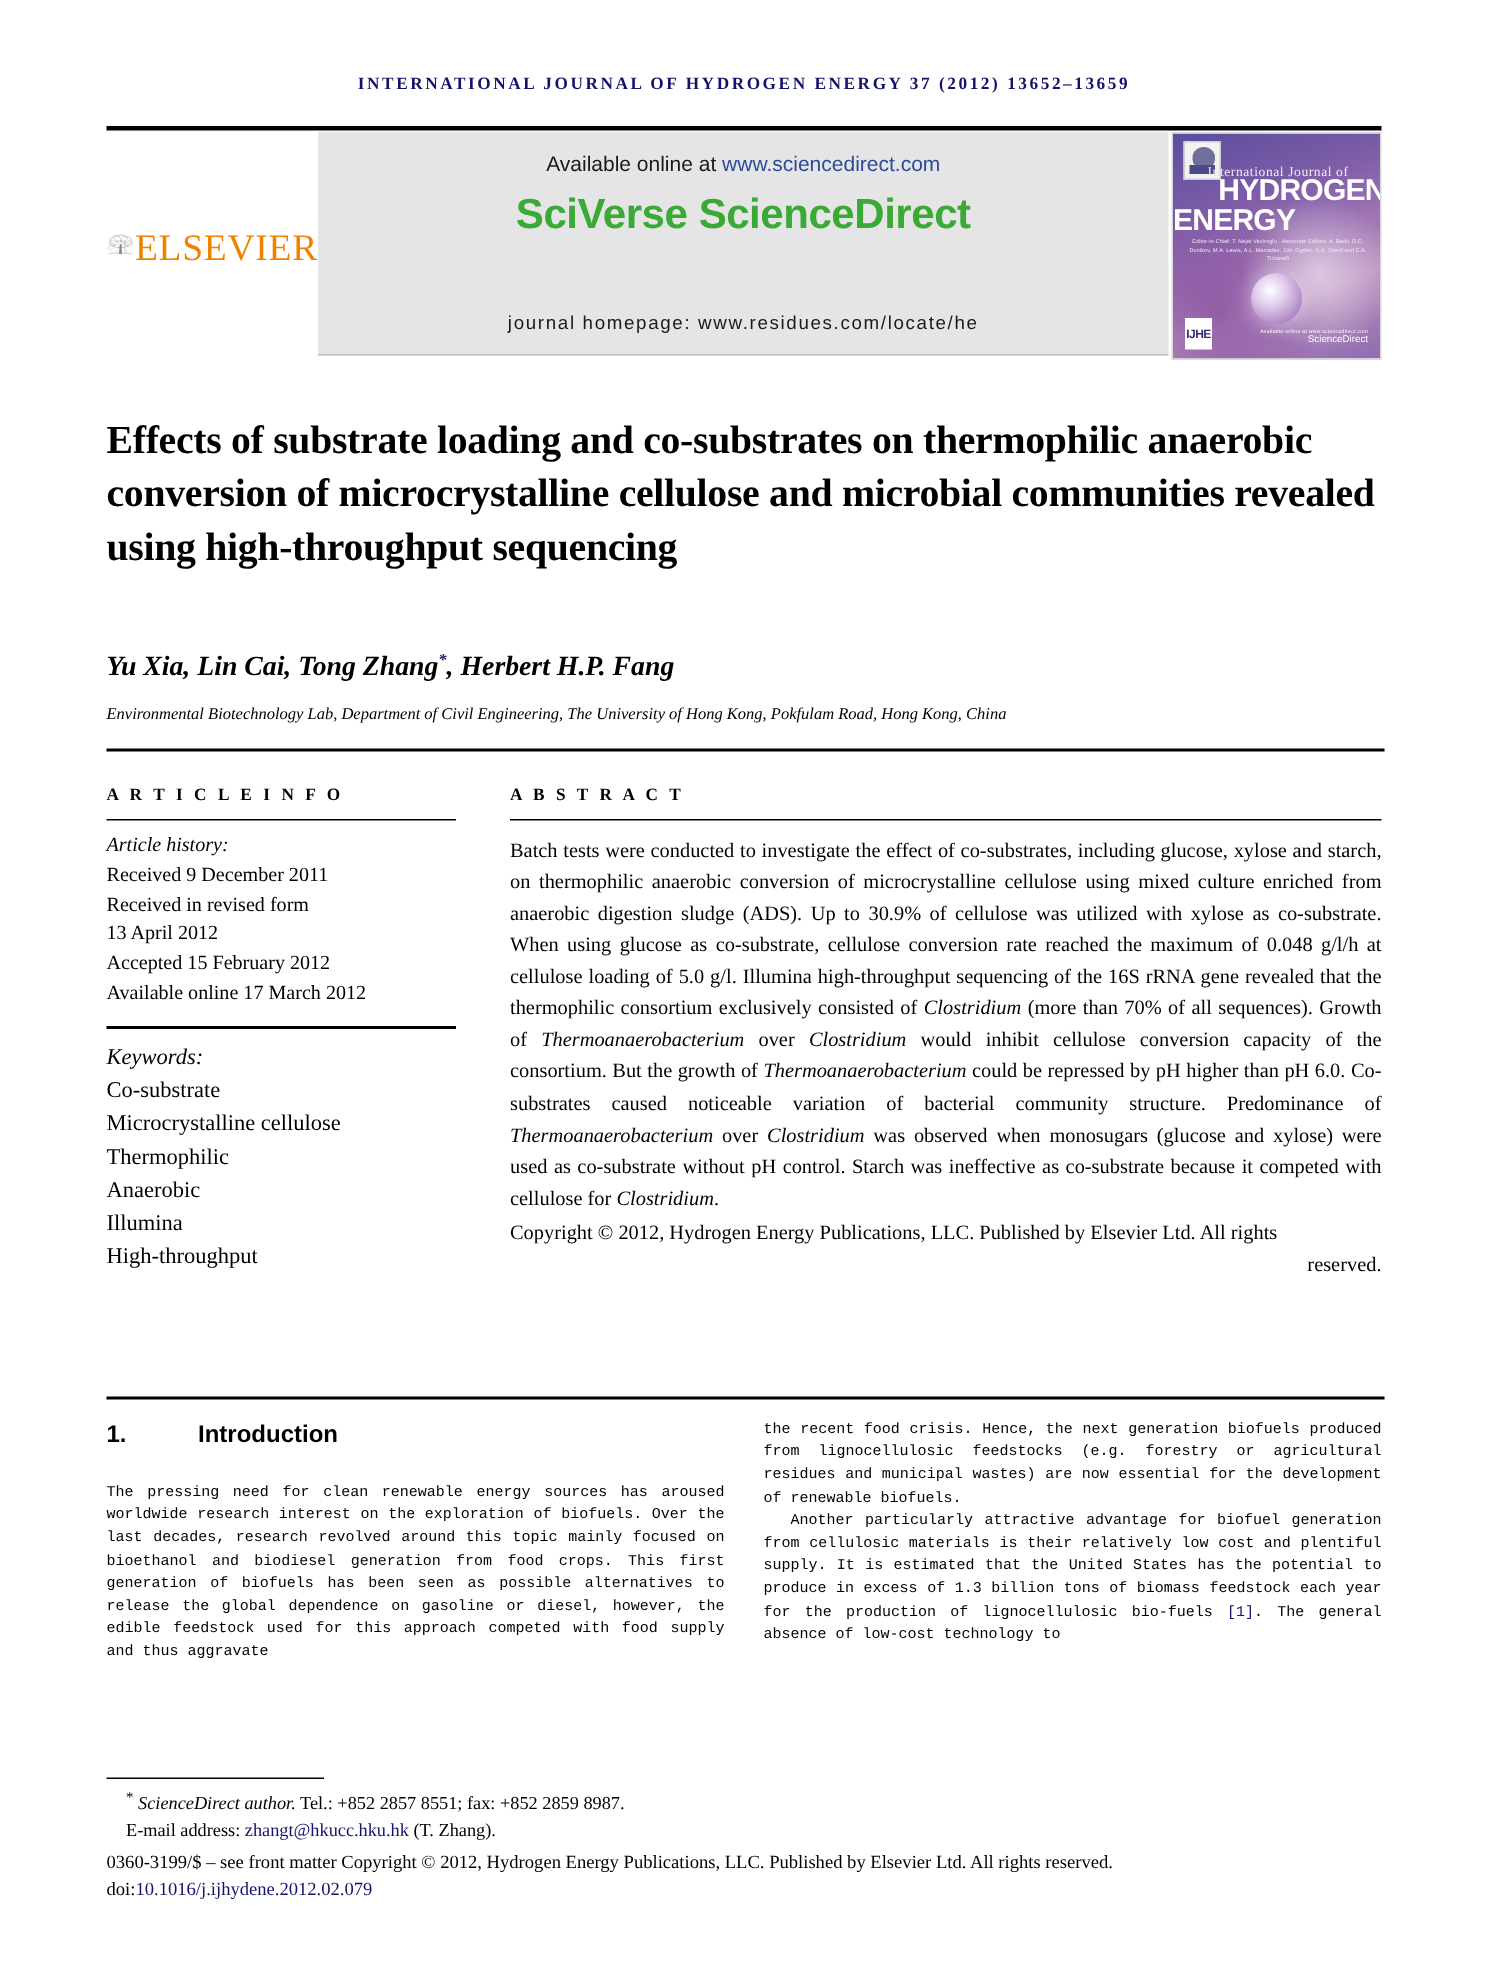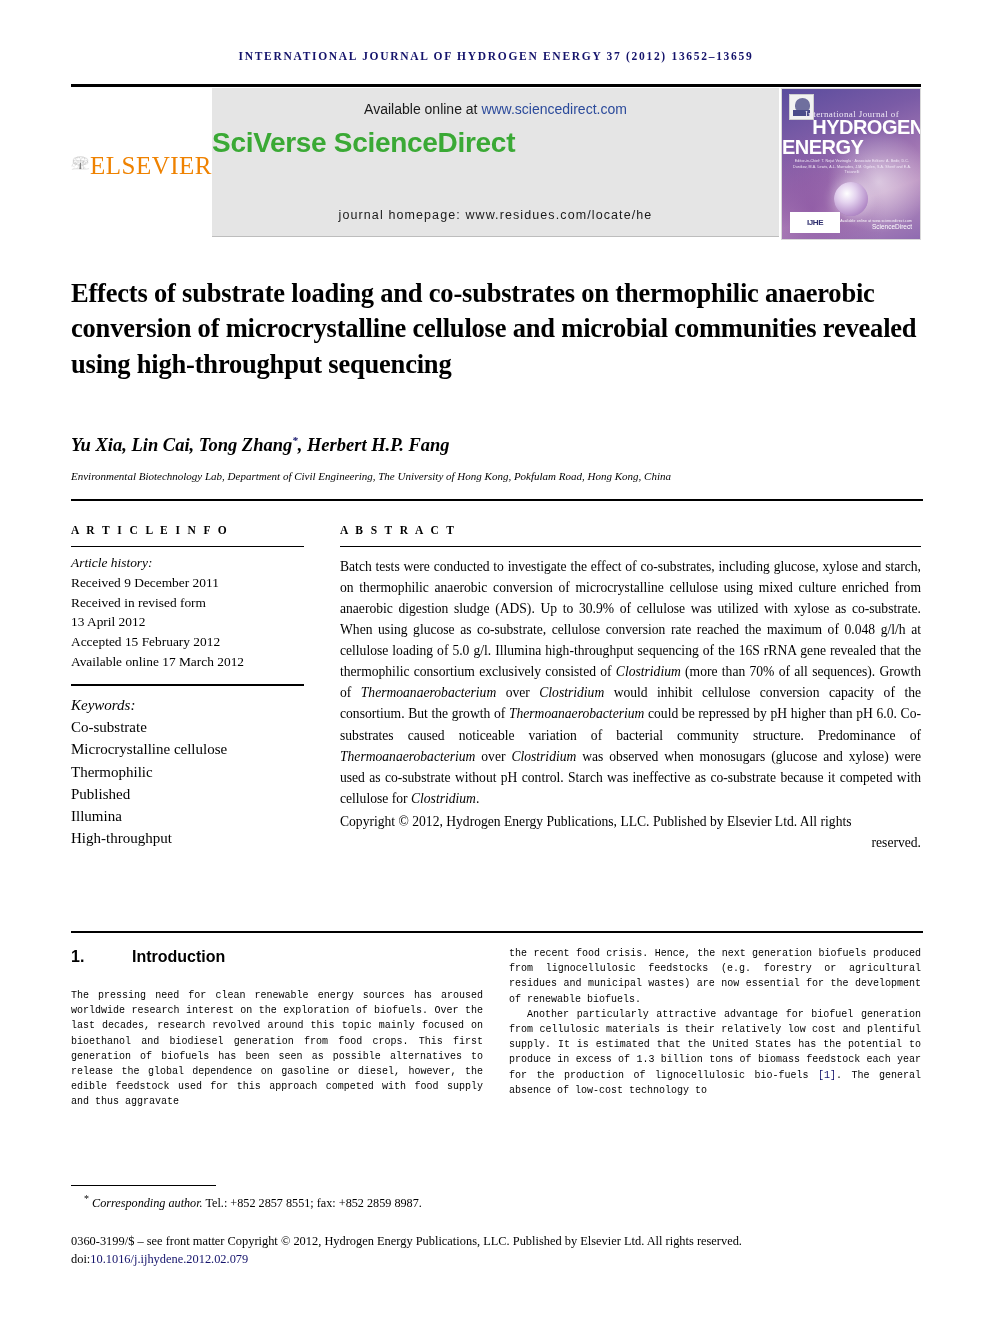--- a/index.html
+++ b/index.html
@@ -82,21 +82,21 @@
     font-family: "Liberation Sans", sans-serif;
     font-size: 14px;
     color: #1a1a1a;
   }
   .sd-available .url {
     color: #2b4a9b;
   }
   .sd-logo {
     position: absolute;
     left: 0; top: 39px; width: 567px;
-    text-align: left;
+    text-align: center;
     font-family: "Liberation Sans", sans-serif;
     font-size: 28px;
     font-weight: bold;
     color: #3aa935;
     letter-spacing: -0.3px;
   }
   .sd-homepage {
     position: absolute;
     left: 0; bottom: 14px; width: 567px;
     text-align: center;
@@ -189,21 +189,21 @@
     position: absolute;
     left: 52px; top: 93px;
     width: 34px; height: 34px;
     border-radius: 50%;
     background: radial-gradient(circle at 38% 34%, #ffffff 0%, #e4d3ef 30%, #b58ec9 70%, #8f66b3 100%);
     box-shadow: 0 0 10px 3px rgba(255,255,255,0.28);
   }
   .cover-ijhe {
     position: absolute;
     left: 8px; bottom: 6px;
-    width: 50px; height: 21px;
+    width: 18px; height: 21px;
     background: #ffffff;
     display: flex; align-items: center; justify-content: center;
     font-family: "Liberation Sans", sans-serif;
     font-size: 8px; font-weight: bold;
     color: #2e2e6e;
     letter-spacing: -0.4px;
   }
   .cover-sd {
     position: absolute;
     right: 8px; bottom: 8px;
@@ -485,21 +485,21 @@
     <div>Available online 17 March 2012</div>
   </div>
 
   <div class="rule-thin" style="left:71px; top:684px; width:233px; height:2px; background:#000;"></div>
 
   <div class="kw-col">
     <div class="lbl">Keywords:</div>
     <div>Co-substrate</div>
     <div>Microcrystalline cellulose</div>
     <div>Thermophilic</div>
-    <div>Published</div>
+    <div>Anaerobic</div>
     <div>Illumina</div>
     <div>High-throughput</div>
   </div>
 
   <div class="abstract">
     <span>Batch tests were conducted to investigate the effect of co-substrates, including glucose, xylose and starch, on thermophilic anaerobic conversion of microcrystalline cellulose using mixed culture enriched from anaerobic digestion sludge (ADS). Up to 30.9% of cellulose was utilized with xylose as co-substrate. When using glucose as co-substrate, cellulose conversion rate reached the maximum of 0.048 g/l/h at cellulose loading of 5.0 g/l. Illumina high-throughput sequencing of the 16S rRNA gene revealed that the thermophilic consortium exclusively consisted of </span><em>Clostridium</em><span> (more than 70% of all sequences). Growth of </span><em>Thermoanaerobacterium</em><span> over </span><em>Clostridium</em><span> would inhibit cellulose conversion capacity of the consortium. But the growth of </span><em>Thermoanaerobacterium</em><span> could be repressed by pH higher than pH 6.0. Co-substrates caused noticeable variation of bacterial community structure. Predominance of </span><em>Thermoanaerobacterium</em><span> over </span><em>Clostridium</em><span> was observed when monosugars (glucose and xylose) were used as co-substrate without pH control. Starch was ineffective as co-substrate because it competed with cellulose for </span><em>Clostridium</em><span>.</span>
     <span class="copy">Copyright © 2012, Hydrogen Energy Publications, LLC. Published by Elsevier Ltd. All rights</span>
     <span class="copy-last">reserved.</span>
   </div>
 
@@ -512,21 +512,22 @@
     <p>The pressing need for clean renewable energy sources has aroused worldwide research interest on the exploration of biofuels. Over the last decades, research revolved around this topic mainly focused on bioethanol and biodiesel generation from food crops. This first generation of biofuels has been seen as possible alternatives to release the global dependence on gasoline or diesel, however, the edible feedstock used for this approach competed with food supply and thus aggravate</p>
   </div>
 
   <div class="body-col body-right">
     <p>the recent food crisis. Hence, the next generation biofuels produced from lignocellulosic feedstocks (e.g. forestry or agricultural residues and municipal wastes) are now essential for the development of renewable biofuels.</p>
     <p><span>Another particularly attractive advantage for biofuel generation from cellulosic materials is their relatively low cost and plentiful supply. It is estimated that the United States has the potential to produce in excess of 1.3 billion tons of biomass feedstock each year for the production of lignocellulosic bio-fuels </span><span class="ref">[1]</span><span>. The general absence of low-cost technology to</span></p>
   </div>
 
   <div class="foot-rule"></div>
   <div class="footnote">
-    <div><span class="indent"></span><span class="star">*</span> <span class="it">Corresponding author.</span><span> Tel.: +852 2857 8551; fax: +852 2859 8987.</span></div>
+    <div><span class="indent"></span><span class="star">*</span> <span class="it">ScienceDirect author.</span><span> Tel.: +852 2857 8551; fax: +852 2859 8987.</span></div>
+    <div><span class="indent"></span><span>E-mail address: </span><span class="mail-link">zhangt@hkucc.hku.hk</span><span> (T. Zhang).</span></div>
   </div>
 
   <div class="frontmatter">
     <div>0360-3199/$ – see front matter Copyright © 2012, Hydrogen Energy Publications, LLC. Published by Elsevier Ltd. All rights reserved.</div>
     <div><span>doi:</span><span class="doi-link">10.1016/j.ijhydene.2012.02.079</span></div>
   </div>
 
 </div>
 
 </body></html>

